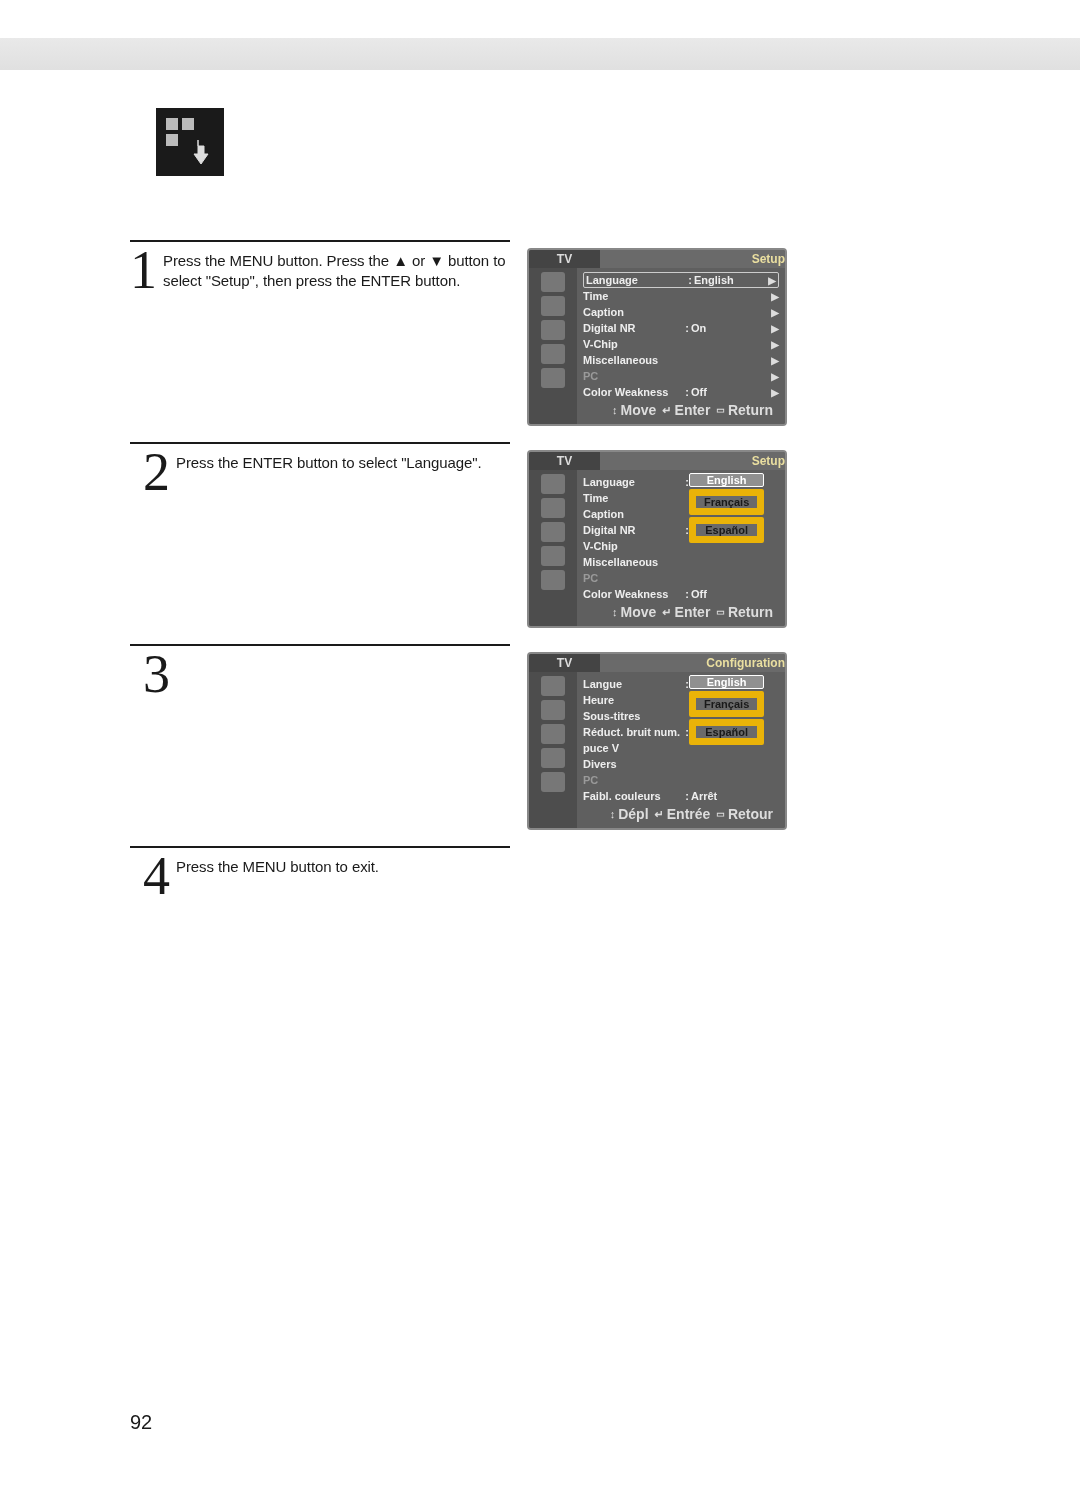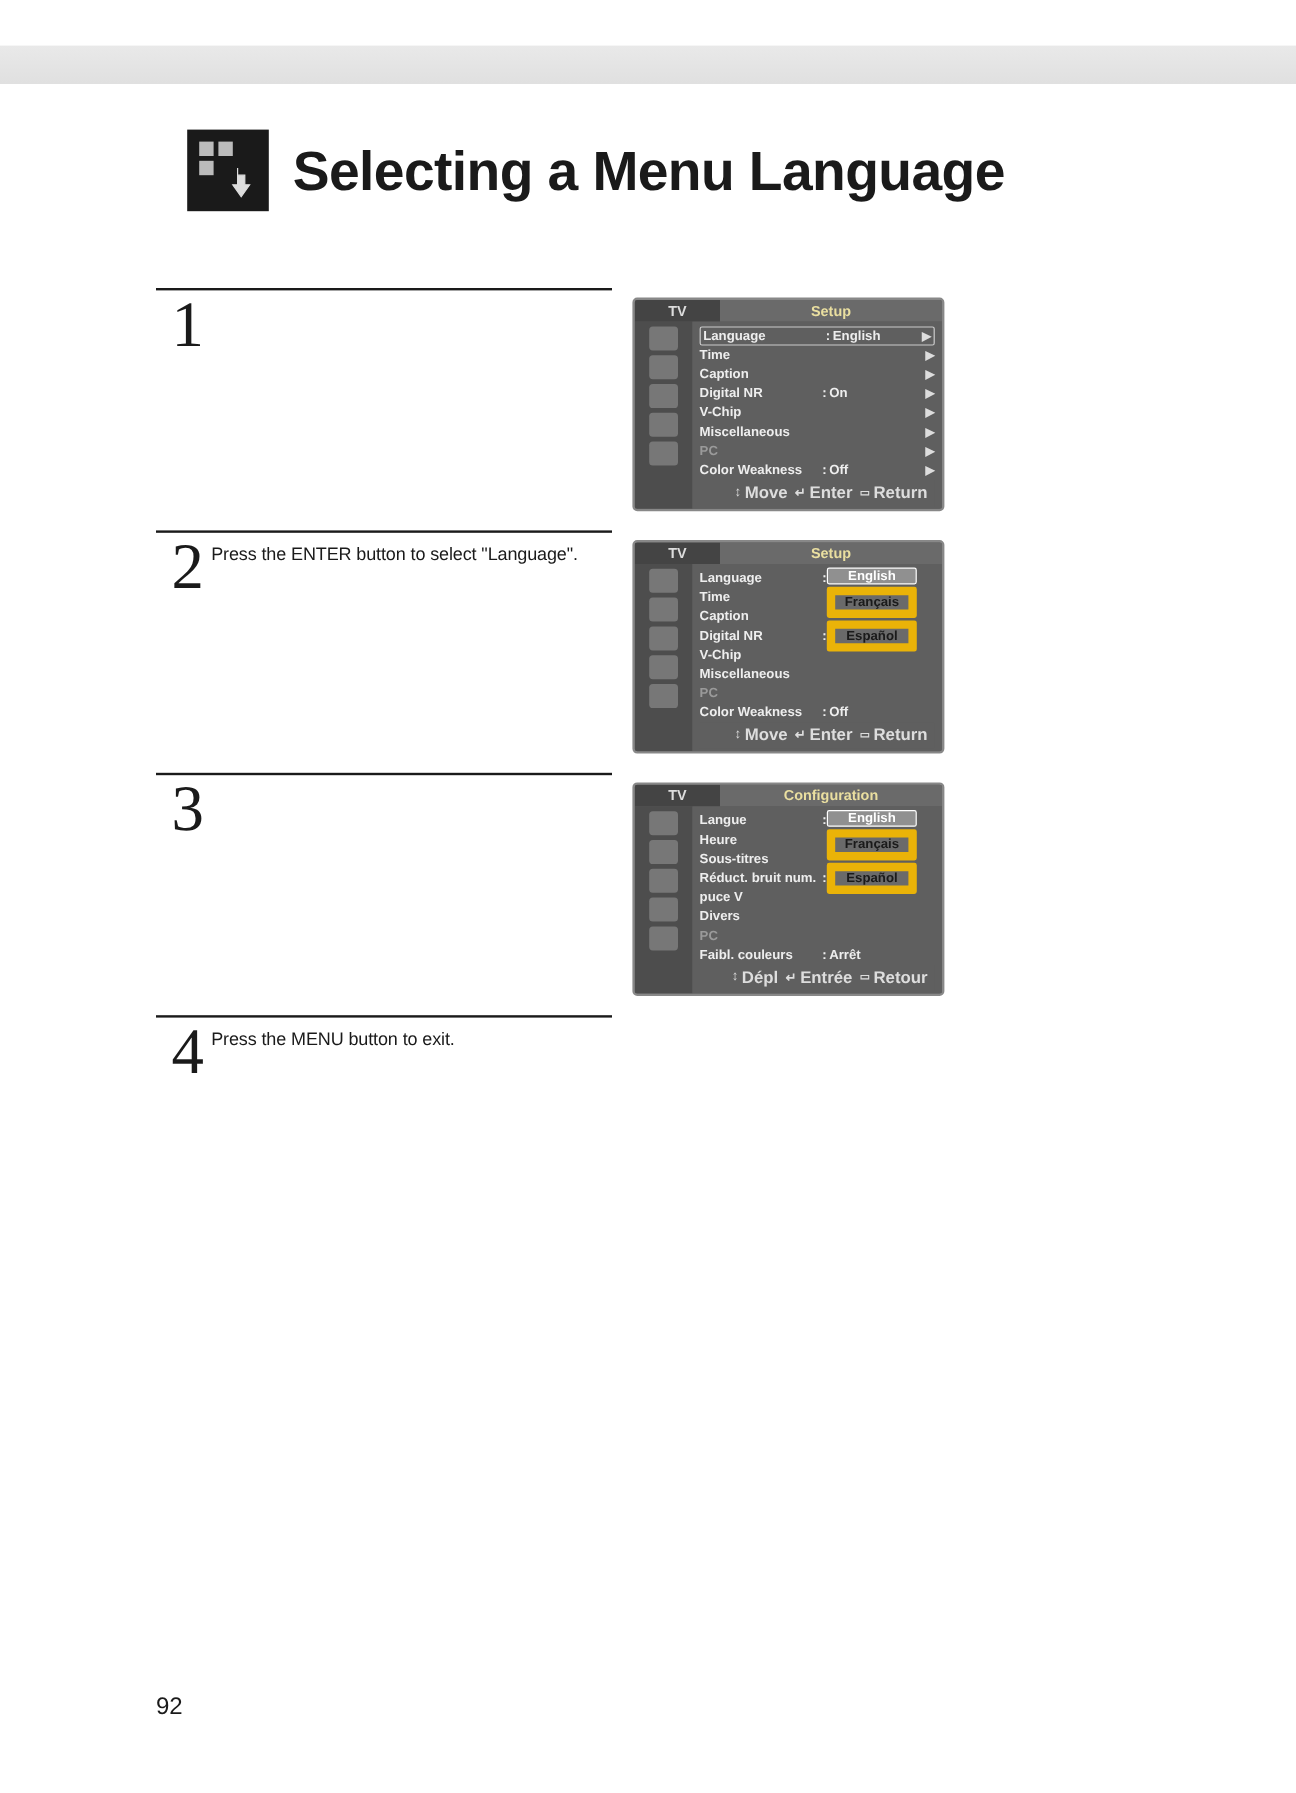--- a/index.html
+++ b/index.html
@@ -15,21 +15,21 @@
   .page-title { font-size: 46px; font-weight: 700; letter-spacing: -0.5px; }
   .content { padding: 50px 120px 0 130px; display: flex; flex-direction: column; gap: 4px; }
   .step-block { margin-bottom: 12px; }
   .step-rule { border-top: 2px solid #1a1a1a; margin-bottom: 6px; width: 380px; }
   .step-left { display:flex; align-items:flex-start; width: 385px; }
   .step-num { font-size: 54px; font-weight: 400; font-family: 'Times New Roman', serif; line-height: 0.85; width: 40px; text-align:right; margin-right: 6px; }
   .step-text { font-size: 15px; line-height: 1.35; font-family: Helvetica, Arial, sans-serif; letter-spacing: -0.1px; padding-top:3px;}
   .screen { width: 260px; border: 2px solid #888; border-radius: 4px; overflow: hidden; background:#5a5a5a; font-family: Arial, sans-serif; font-size: 12px; }
   .sc-top { display:flex; height:18px;}
   .sc-tv { width:71px; background:#444; color:#ddd; font-weight:bold; font-size:12px; text-align:center; line-height:18px;}
-  .sc-title { flex:1; background:#6a6a6a; color:#eadfa0; font-weight:bold; font-size:12px; text-align:center; line-height:18px;}
+  .sc-title { flex:1; background:#6a6a6a; color:#eadfa0; font-weight:bold; font-size:12px; text-align:right; line-height:18px;}
   .sc-body { display:flex; }
   .sc-icons { width:48px; background:#4d4d4d; display:flex; flex-direction:column; align-items:center; padding:4px 0; gap:4px;}
   .sc-icons .ic { width:24px; height:20px; background:#777; border-radius:3px;}
   .sc-menu { flex:1; background:#5f5f5f; padding:4px 6px 2px 6px; }
   .mi { display:flex; align-items:center; height:16px; color:#eee; font-weight:bold; font-size:11px; position:relative;}
   .mi .lab { flex:0 0 100px; white-space: nowrap;}
   .mi .lab.dim { color:#9a9a9a; }
   .mi .col { width:8px; text-align:center; }
   .mi .val { flex:1; }
   .mi .arr { color:#ddd; font-size:10px; }
@@ -51,30 +51,30 @@
 <div class="inner">
   <div class="title-row">
     <div class="title-icon">
       <span class="sq s1"></span>
         <span class="sq s2"></span>
         <span class="sq s3"></span>
       <svg width="34" height="34" viewBox="0 0 34 34">
           <path d="M14 4 v14 h-4 l7 10 7-10 h-4 V10 h-6 z" fill="#ddd" stroke="#ddd" stroke-width="1"></path>
         </svg>
     </div>
-    <h1 class="page-title">Selecting a Menu Language</h1>
   </div>
 
   <div class="content">
 
     <div class="step-block">
       <div class="step-rule"></div>
       <div class="cols">
         <div class="step-left">
           <div class="step-num">1</div>
+          <div class="step-text">Press the MENU button. Press the ▲ or ▼ button to select "Setup", then press the ENTER button.</div>
         </div>
 
         <div class="screen">
           <div class="sc-top">
             <div class="sc-tv">TV</div>
             <div class="sc-title">Setup</div>
           </div>
           <div class="sc-body">
             <div class="sc-icons">
               <div class="ic"></div>

